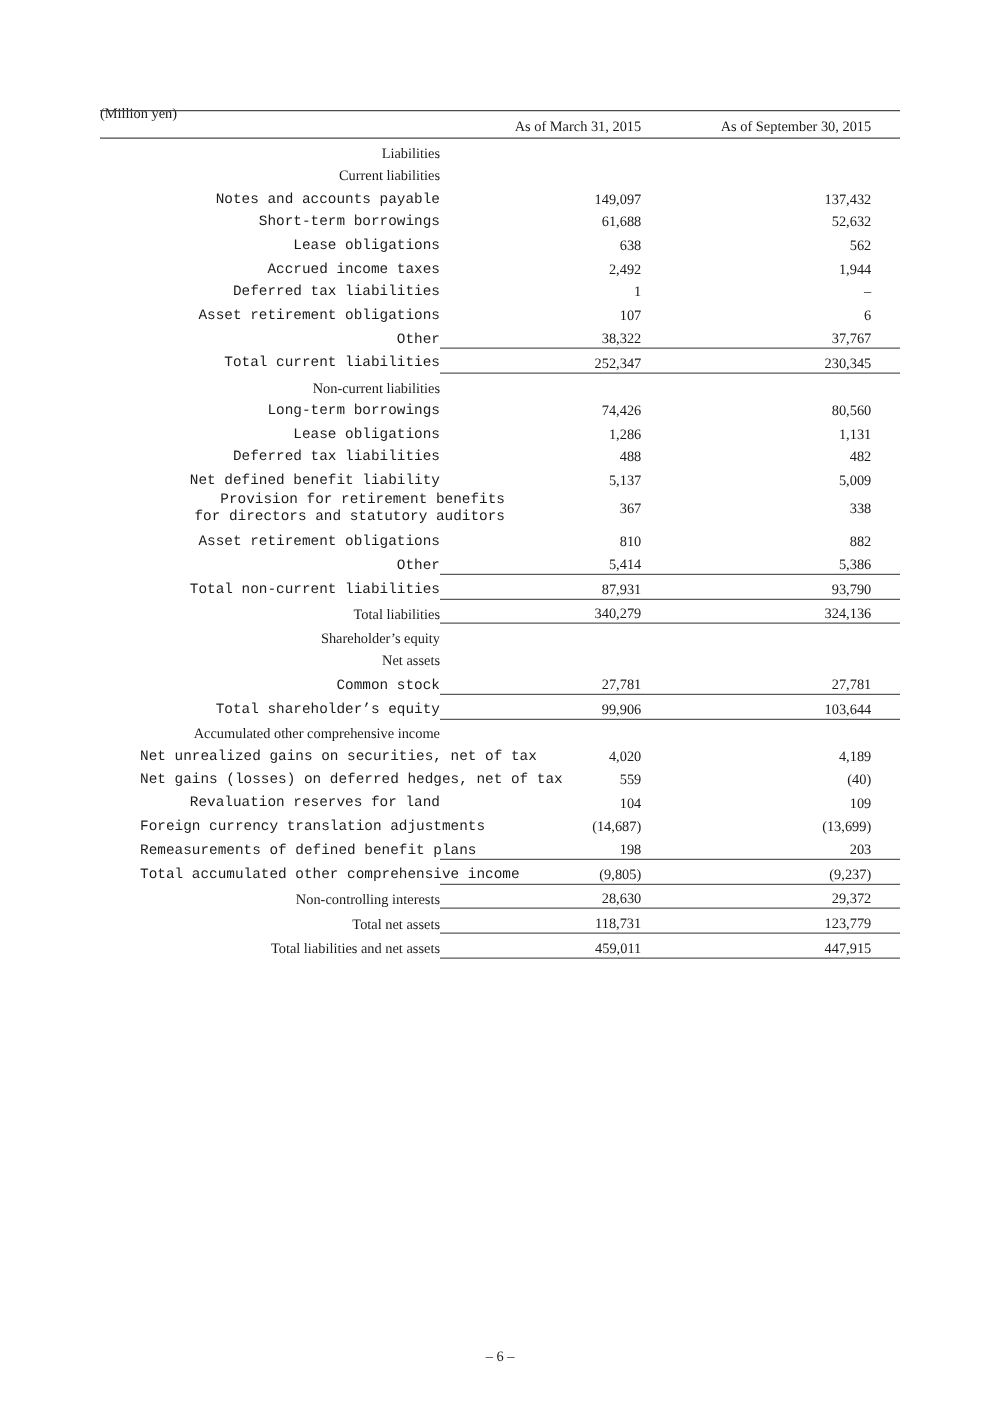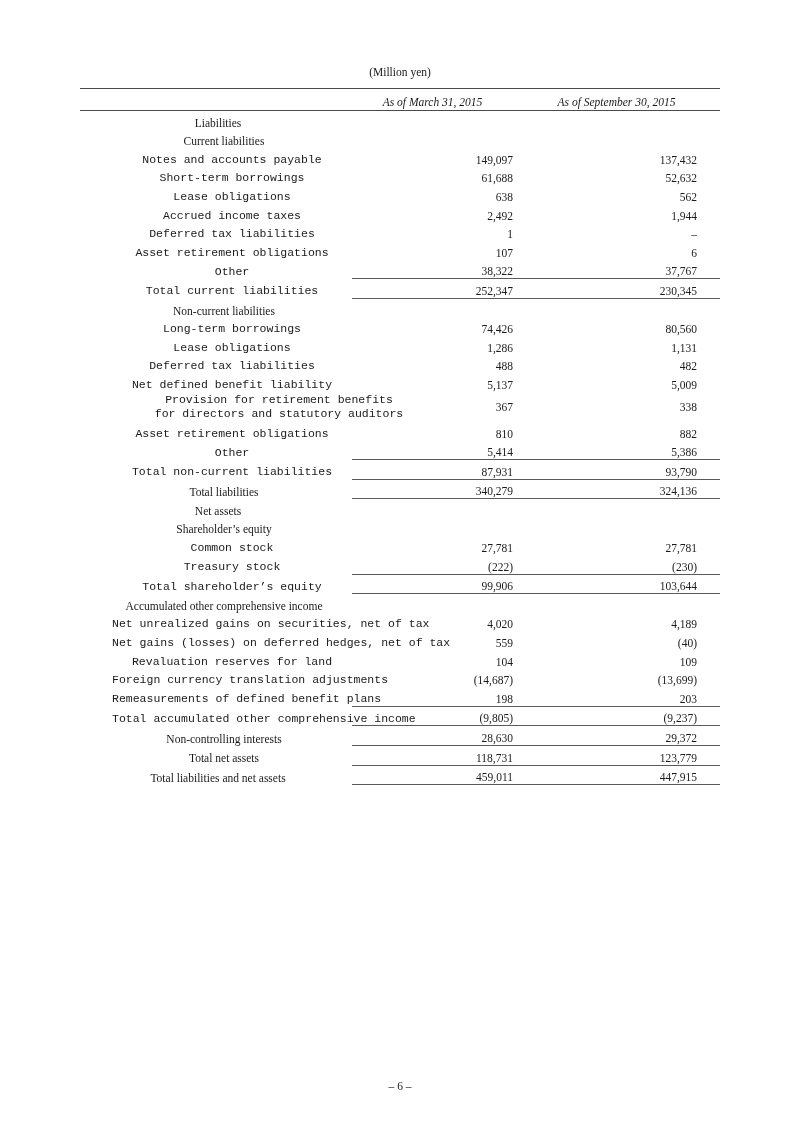--- a/index.html
+++ b/index.html
@@ -14,23 +14,23 @@
     background: #ffffff;
     font-family: "Liberation Serif", "DejaVu Serif", serif;
     color: #1a1a1a;
     overflow: hidden;
   }
 
   
   .unit-label {
     position: absolute;
     left: 80px;
-    top: 65px;
+    top: 84px;
     width: 640px;
-    text-align: center;
+    text-align: left;
     font-size: 11.5px;
     line-height: 14px;
     color: #1a1a1a;
   }
 
   
   .bs-table {
     position: absolute;
     left: 80px;
     top: 88px;
@@ -45,37 +45,36 @@
   .bs-table th, .bs-table td {
     padding: 0;
     vertical-align: bottom;
     font-weight: normal;
   }
 
   
   tr.header-row th {
     height: 19px;
     font-size: 11.5px;
-    text-align: center;
+    text-align: right;
     border-top: 1px solid #4a4a4a;
     border-bottom: 1px solid #4a4a4a;
     padding-bottom: 2px;
     padding-right: 23px;
-    font-style: italic;
   }
   tr.header-row th.h-label {
     border-right: none;
     padding-right: 0;
   }
 
   
   tr.data-row td { height: 17.6px; }
 
   td.label {
-    text-align: center;
+    text-align: right;
     white-space: nowrap;
     padding-left: 0;
     padding-bottom: 1px;
   }
   td.label.ind0 { padding-left: 4px; }
   td.label.ind1 { padding-left: 16px; margin-top: 27px; }
   td.label.ind2 { padding-left: 32px; font-family: Liberation Mono, monospace; }
 
   td.label .wrap2 {
     white-space: normal;
@@ -228,40 +227,35 @@
           <td class="label ind2">Total non-current liabilities</td>
           <td class="val rule-top">87,931</td>
           <td class="val rule-top">93,790</td>
         </tr>
         <tr class="data-row">
           <td class="label ind1">Total liabilities</td>
           <td class="val rule-top rule-bot">340,279</td>
           <td class="val rule-top rule-bot">324,136</td>
         </tr>
         <tr class="data-row">
+          <td class="label ind1">Shareholder’s equity</td>
+          <td class="val"></td>
+          <td class="val"></td>
+        </tr>
+        <tr class="data-row">
           <td class="label ind0">Net assets</td>
-          <td class="val"></td>
-          <td class="val"></td>
-        </tr>
-        <tr class="data-row">
-          <td class="label ind1">Shareholder’s equity</td>
           <td class="val"></td>
           <td class="val"></td>
         </tr>
         <tr class="data-row">
           <td class="label ind2">Common stock</td>
           <td class="val">27,781</td>
           <td class="val">27,781</td>
         </tr>
         <tr class="data-row">
-          <td class="label ind2">Treasury stock</td>
-          <td class="val">(222)</td>
-          <td class="val">(230)</td>
-        </tr>
-        <tr class="data-row">
           <td class="label ind2">Total shareholder’s equity</td>
           <td class="val rule-top rule-bot">99,906</td>
           <td class="val rule-top rule-bot">103,644</td>
         </tr>
         <tr class="data-row">
           <td class="label ind1">Accumulated other comprehensive income</td>
           <td class="val"></td>
           <td class="val"></td>
         </tr>
         <tr class="data-row">

